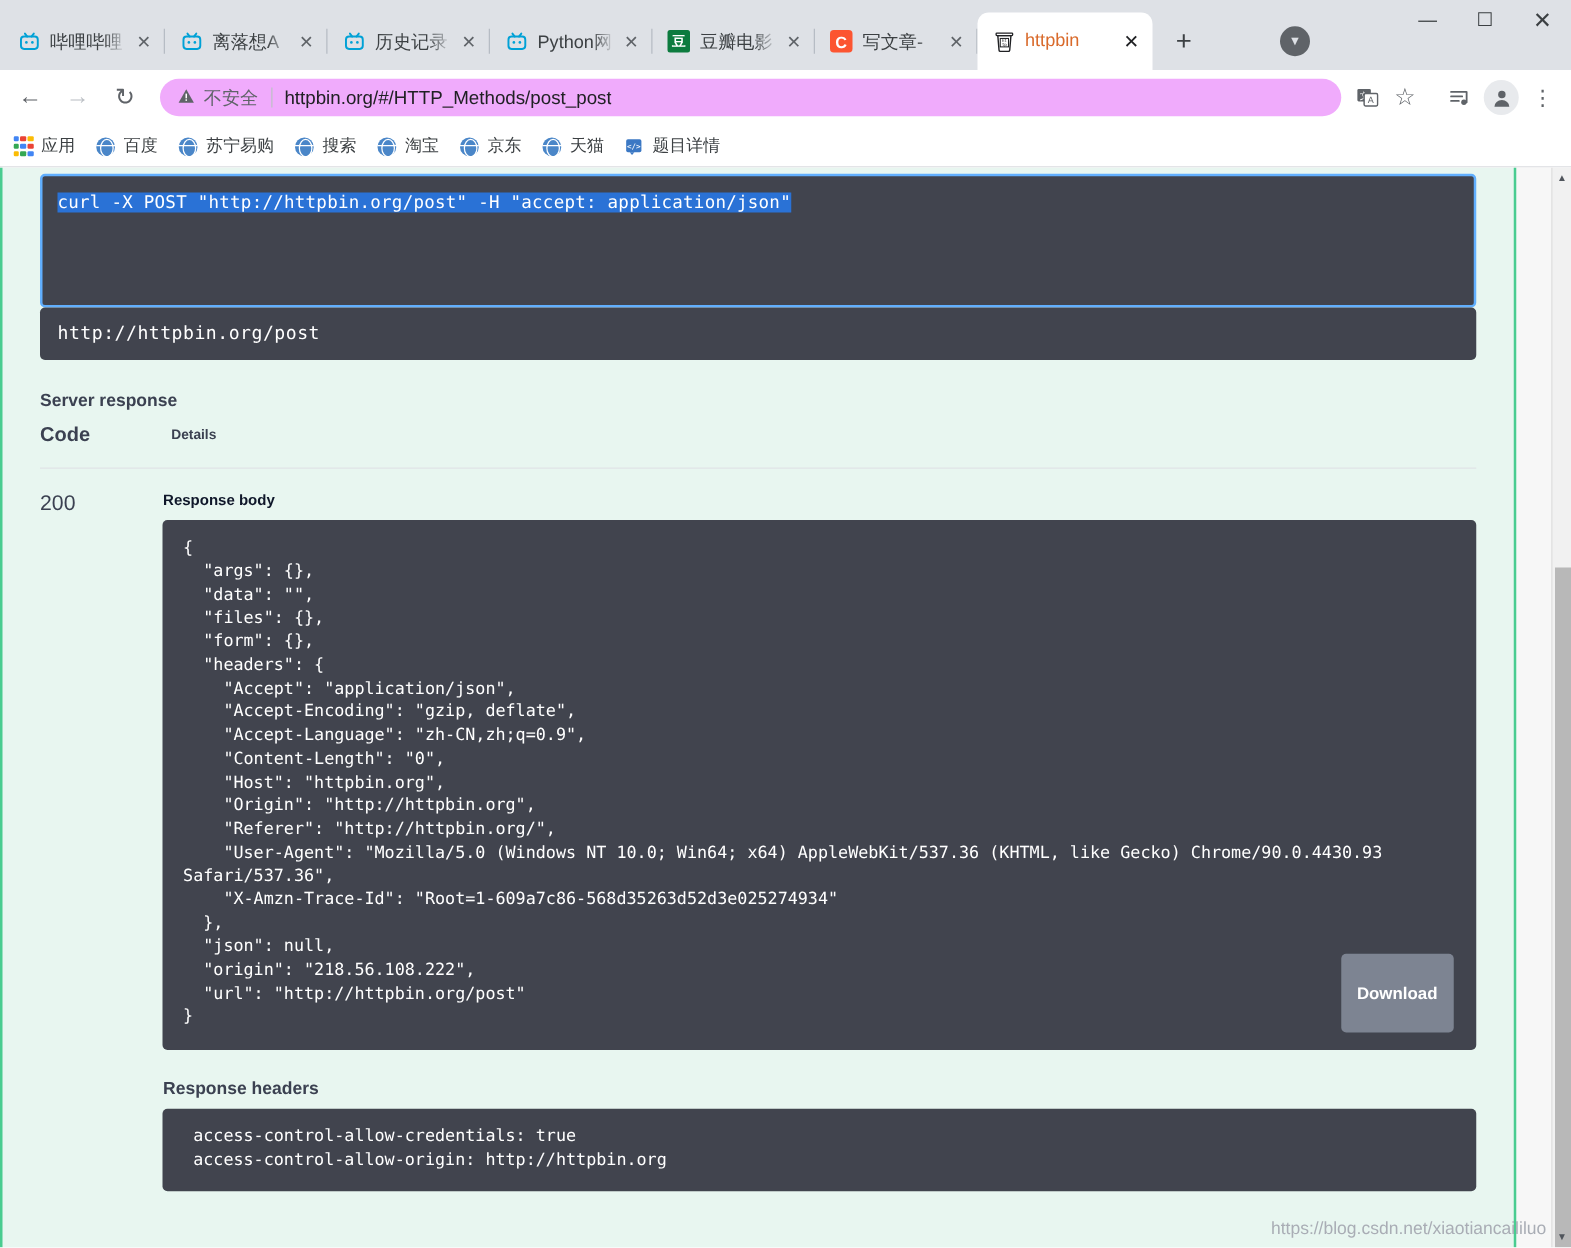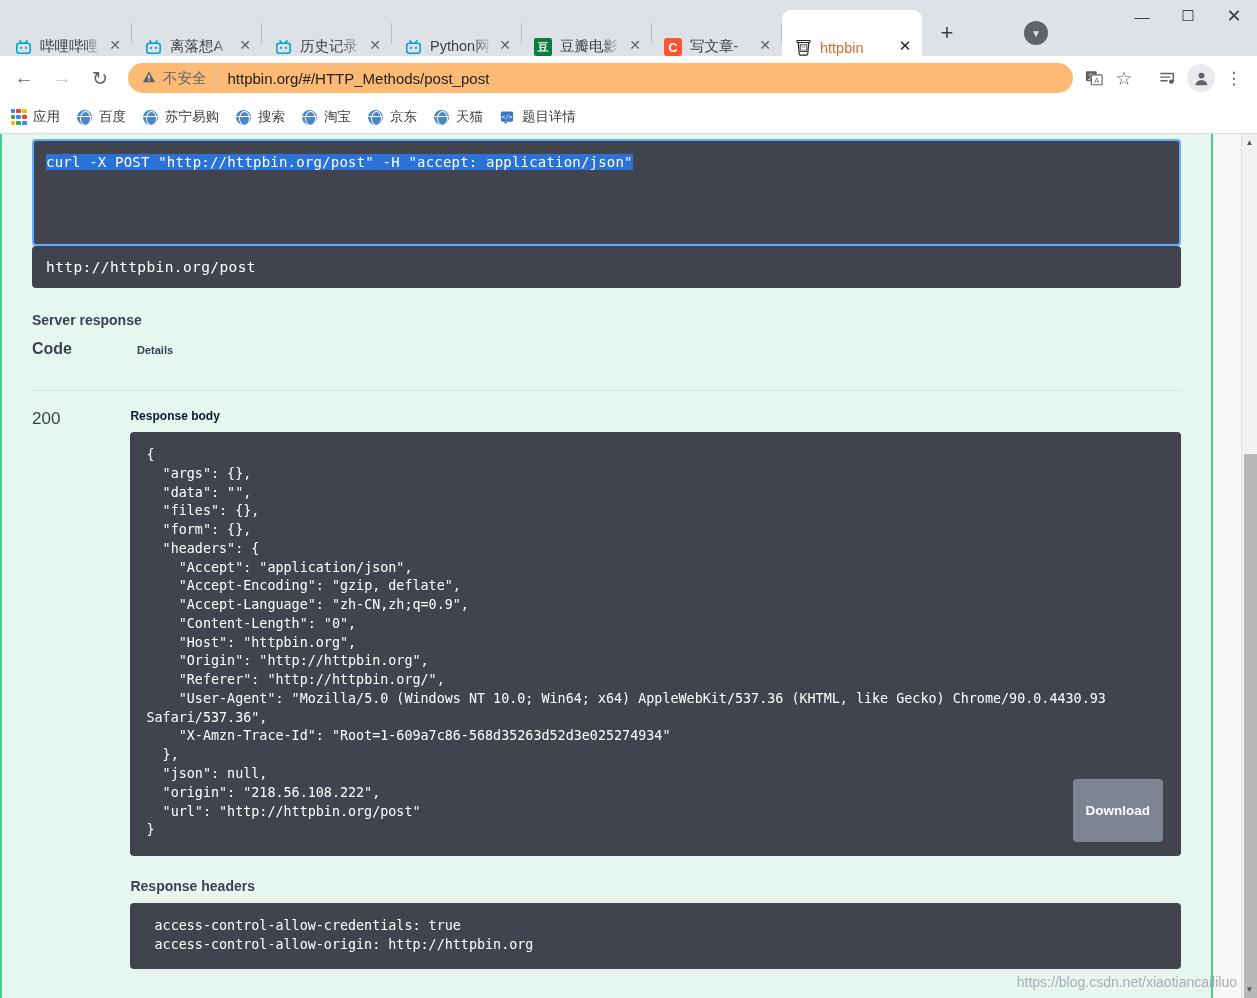--- a/index.html
+++ b/index.html
@@ -19,21 +19,21 @@
     display: flex;
     align-items: flex-end;
     padding-left: 2px;
     position: relative;
     flex: none;
   }
   .tab {
     height: 46px;
     width: 130px;
     display: flex;
-    align-items: flex-end;
+    align-items: center;
     padding: 0 6px 0 12px;
     position: relative;
     font-size: 14.5px;
     color: #3c4043;
     border-radius: 9px 9px 0 0;
   }
   .tab.active { background: #ffffff; }
   .tab .sep {
     position: absolute;
     right: 0; top: 13px;
@@ -95,21 +95,21 @@
   }
   .navbtn {
     width: 32px; height: 32px; margin-right: 6px;
     display: flex; align-items: center; justify-content: center;
     color: #5f6368; font-size: 19px; flex: none;
   }
   .navbtn.dim { color: #bdc1c6; }
   .omnibox {
     flex: 1 1 auto;
     height: 30px;
-    background: #fdba74;
+    background: #f0abfc;
     border-radius: 16px;
     display: flex; align-items: center;
     padding: 0 8px 0 14px;
     margin: 0 6px 0 6px;
     min-width: 0;
   }
   .warn-icon { font-size: 13px; color: #5f6368; margin-right: 7px; flex: none; }
   .notsecure { font-size: 14.5px; color: #5f6368; white-space: nowrap; }
   .vsep { width: 1px; height: 16px; background: #bdc1c6; margin: 0 10px; flex: none; }
   .urltext { font-size: 15px; color: #202124; white-space: nowrap; overflow: hidden; }
@@ -236,22 +236,22 @@
     font-size: 14.5px;
     color: #ffffff;
     letter-spacing: 0.4px;
   }
   .server-response {
     font-size: 14px; font-weight: bold; color: #3b4151;
     margin: 24px 0 0 0;
   }
   .resp-table { width: 100%; margin-top: 12px; }
   .resp-head {
-    display: flex; align-items: center;
-    padding-bottom: 32px;
+    display: flex; align-items: flex-start;
+    padding-bottom: 16px;
     border-bottom: 1px solid #dfe3e6;
   }
   .th-code { width: 105px; font-size: 16px; font-weight: bold; color: #3b4151; }
   .th-details { font-size: 11px; font-weight: bold; color: #3b4151; padding-top: 2px; }
   .resp-row { display: flex; padding-top: 18px; }
   .td-code { width: 105px; font-size: 17px; color: #3b4151; }
   .td-details { flex: 1 1 auto; min-width: 0; }
   .rb-label { font-size: 12px; font-weight: bold; color: #0f172a; margin-bottom: 9px; }
   .body-box {
     background: #41444e;

